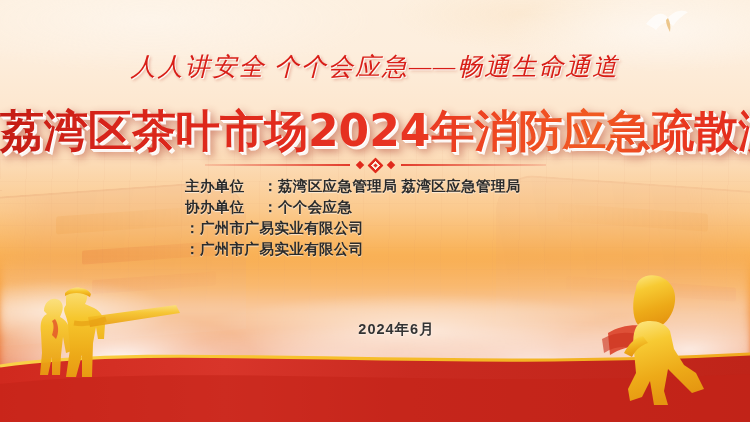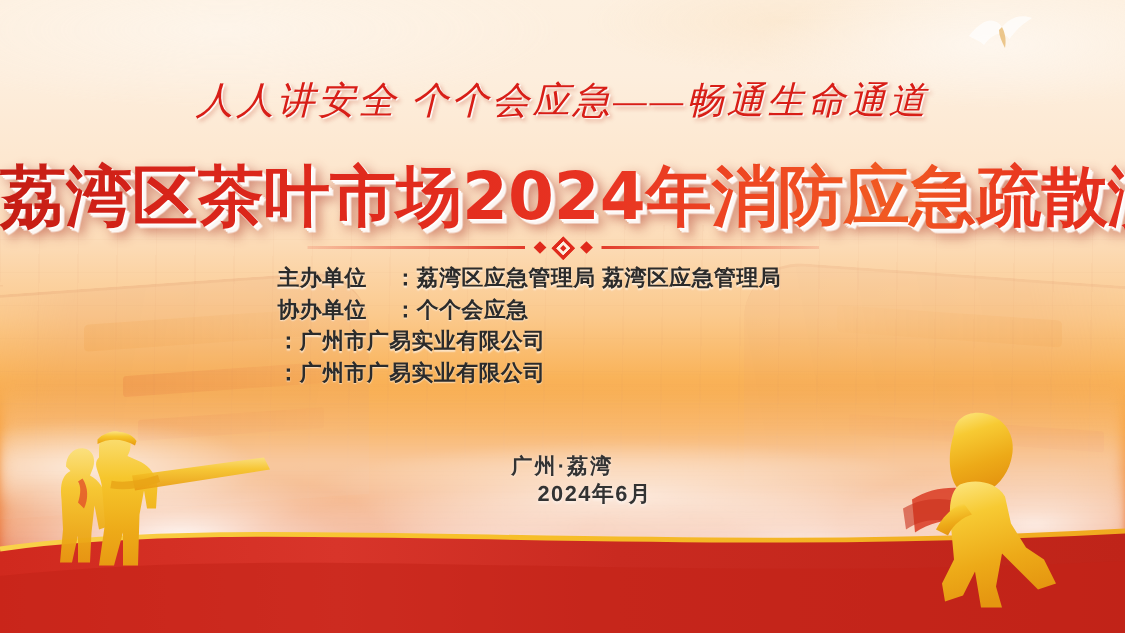--- a/index.html
+++ b/index.html
@@ -327,16 +327,15 @@
     <div class="org-row">
       <span class="org-colon">：</span>
       <span class="org-val">广州市广易实业有限公司</span>
     </div>
     <div class="org-row">
       <span class="org-colon">：</span>
       <span class="org-val">广州市广易实业有限公司</span>
     </div>
   </div>
 
-  <div class="place">广州·荔湾</div>
   <div class="date">2024年6月</div>
 
 </div>
 
 </body></html>

